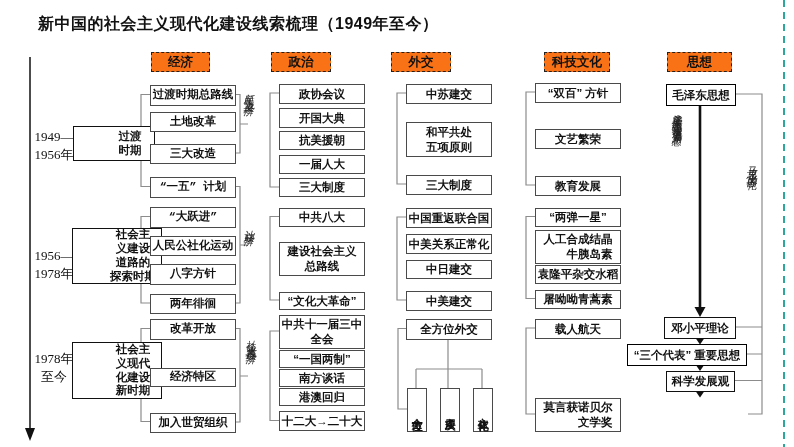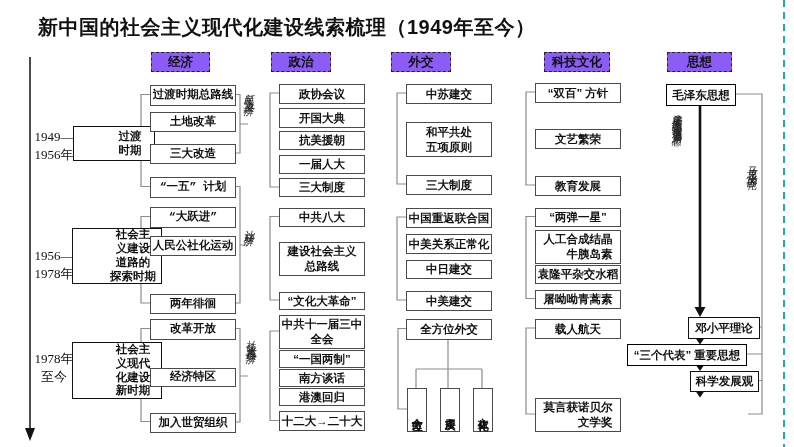--- a/index.html
+++ b/index.html
@@ -1,27 +1,27 @@
 <!DOCTYPE html>
 <html><head>
 <meta charset="utf-8">
 <style>
   html,body{margin:0;padding:0;background:#fff;}
   .stage{position:relative;width:794px;height:447px;background:#fff;overflow:hidden;
          font-family:"Liberation Sans",sans-serif;color:#111;}
-  .title{position:absolute;left:38px;top:14px;font-size:20px;font-weight:bold;
+  .title{position:absolute;left:38px;top:14px;font-size:16px;font-weight:bold;
          letter-spacing:.5px;white-space:nowrap;z-index:2;}
-  .hdr{position:absolute;top:52px;height:18px;border:1.6px dashed #222;background:#8b5cf6;
+  .hdr{position:absolute;top:52px;height:18px;border:1.6px dashed #222;background:#f97316;
        display:flex;align-items:center;justify-content:center;
        font-size:12.5px;font-weight:bold;z-index:2;}
   .node{position:absolute;border:1px solid #4a4a4a;background:#fff;z-index:2;
         display:flex;align-items:center;justify-content:center;text-align:center;
         font-size:11.5px;font-weight:bold;line-height:1.3;white-space:pre-line;}
   .thick{border:1.8px solid #000;}
-  .mid{border:1.4px solid #111;margin-left:24px;}
+  .mid{border:1.4px solid #111;}
   .period{border:1.6px solid #111;font-size:11.5px;line-height:1.2;padding-left:32px;}
   .col-eco{left:150px;width:84px;font-family:Liberation Mono, monospace;}
   .col-pol{left:279px;width:84px;}
   .col-dip{left:406px;width:84px;}
   .col-sci{left:535px;width:84px;text-align:right;}
   .years{position:absolute;font-family:"Liberation Serif",serif;font-size:13px;
          text-align:center;white-space:pre-line;line-height:1.35;z-index:2;width:44px;}
   .vlabel{position:absolute;writing-mode:vertical-rl;text-orientation:upright;
           font-family:"DejaVu Serif",serif;font-style:italic;font-size:10px;
           letter-spacing:2px;line-height:1;z-index:2;color:#222;}
@@ -90,20 +90,21 @@
 义现代
 化建设
 新时期</div>
 
   <div class="node col-eco" style="top:85px;height:19px">过渡时期总路线</div>
   <div class="node col-eco" style="top:112px;height:18px">土地改革</div>
   <div class="node col-eco" style="top:144px;height:18px">三大改造</div>
   <div class="node col-eco" style="top:177px;height:19px">“一五” 计划</div>
   <div class="node col-eco" style="top:207px;height:19px">“大跃进”</div>
   <div class="node col-eco" style="top:236px;height:18px">人民公社化运动</div>
+  <div class="node col-eco" style="top:264px;height:19px">八字方针</div>
   <div class="node col-eco" style="top:294px;height:18px">两年徘徊</div>
   <div class="node col-eco" style="top:319px;height:19px">改革开放</div>
   <div class="node col-eco" style="top:368px;height:17px">经济特区</div>
   <div class="node col-eco" style="top:413px;height:18px">加入世贸组织</div>
   <div class="vlabel" style="left:243px;top:86px">新民主主义经济</div>
   <div class="vlabel" style="left:243px;top:222px">计划经济</div>
   <div class="vlabel" style="left:245px;top:332px">社会主义市场经济</div>
 
   <div class="node col-pol" style="top:84px;height:18px">政协会议</div>
   <div class="node col-pol" style="top:108px;height:18px">开国大典</div>

